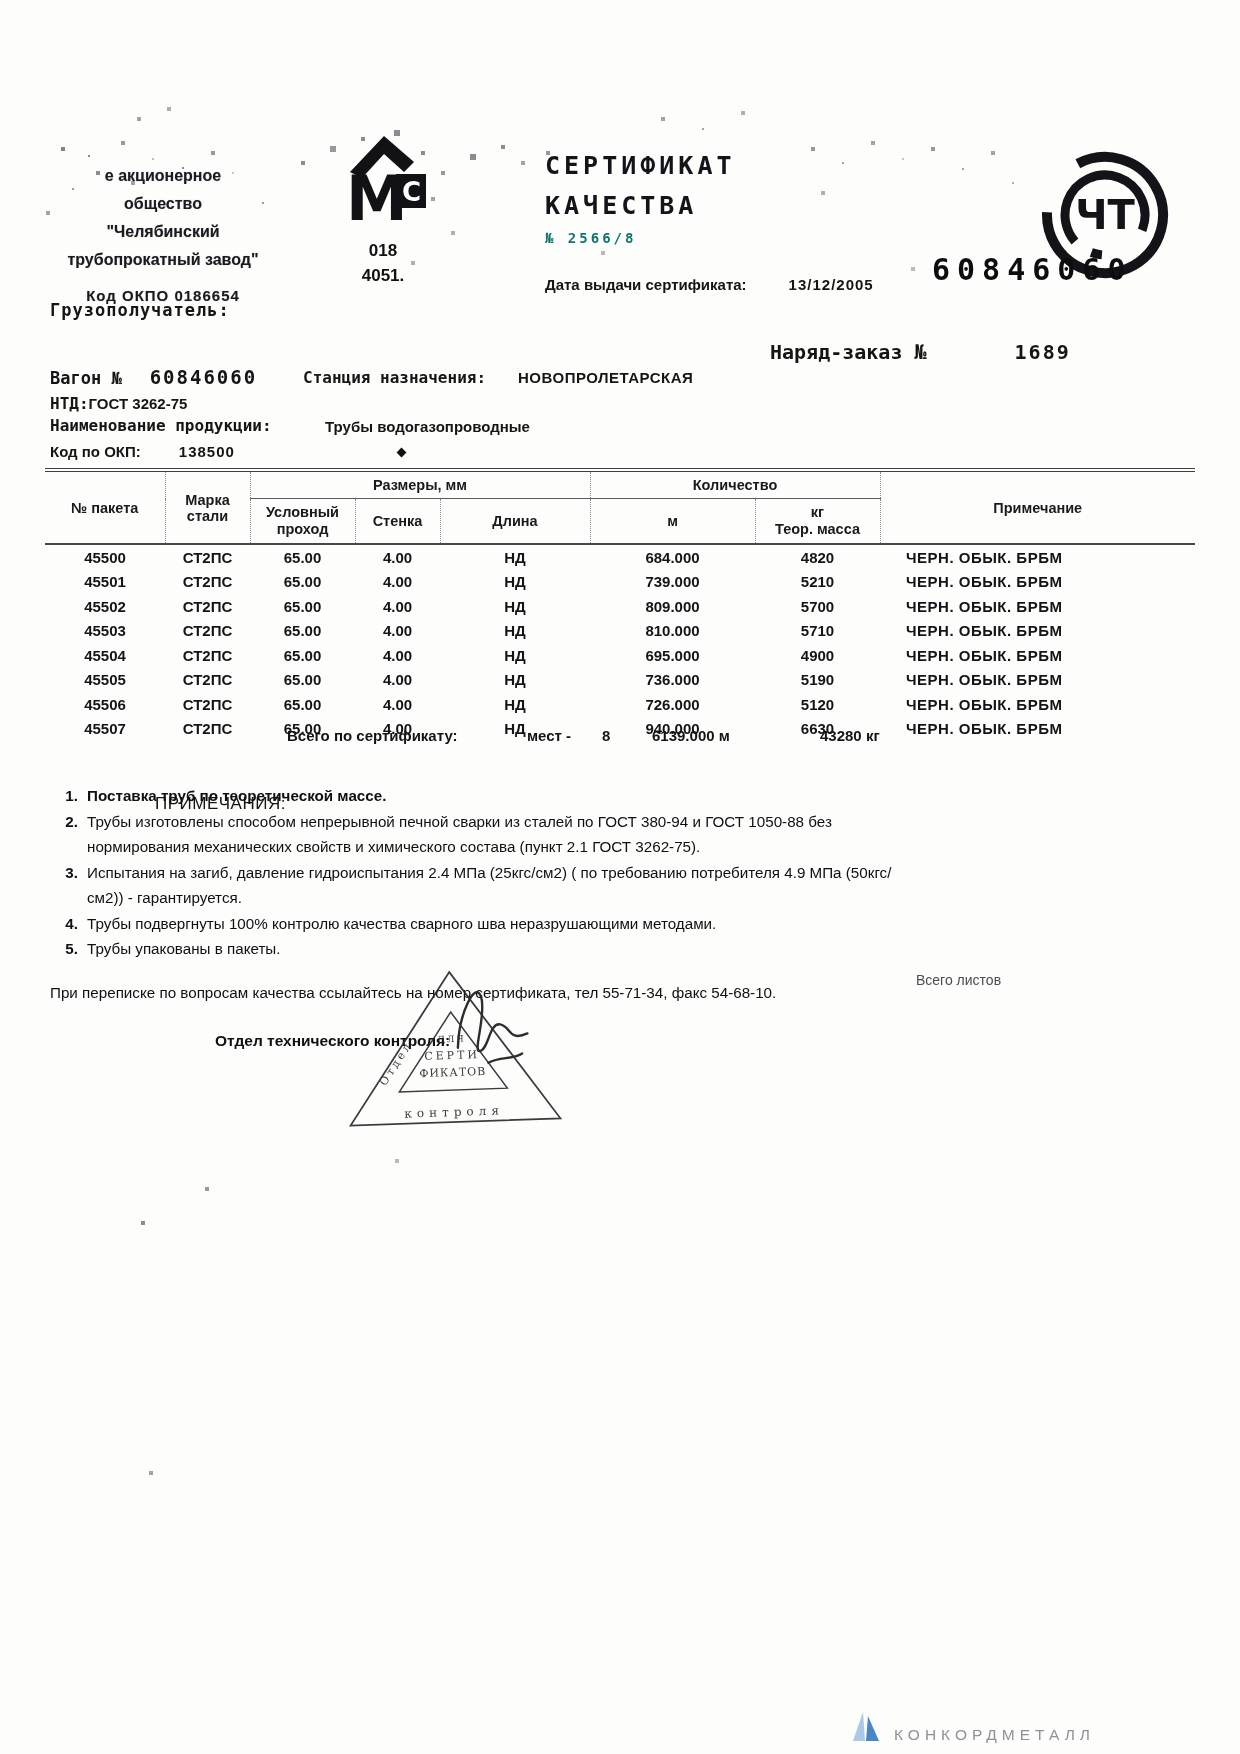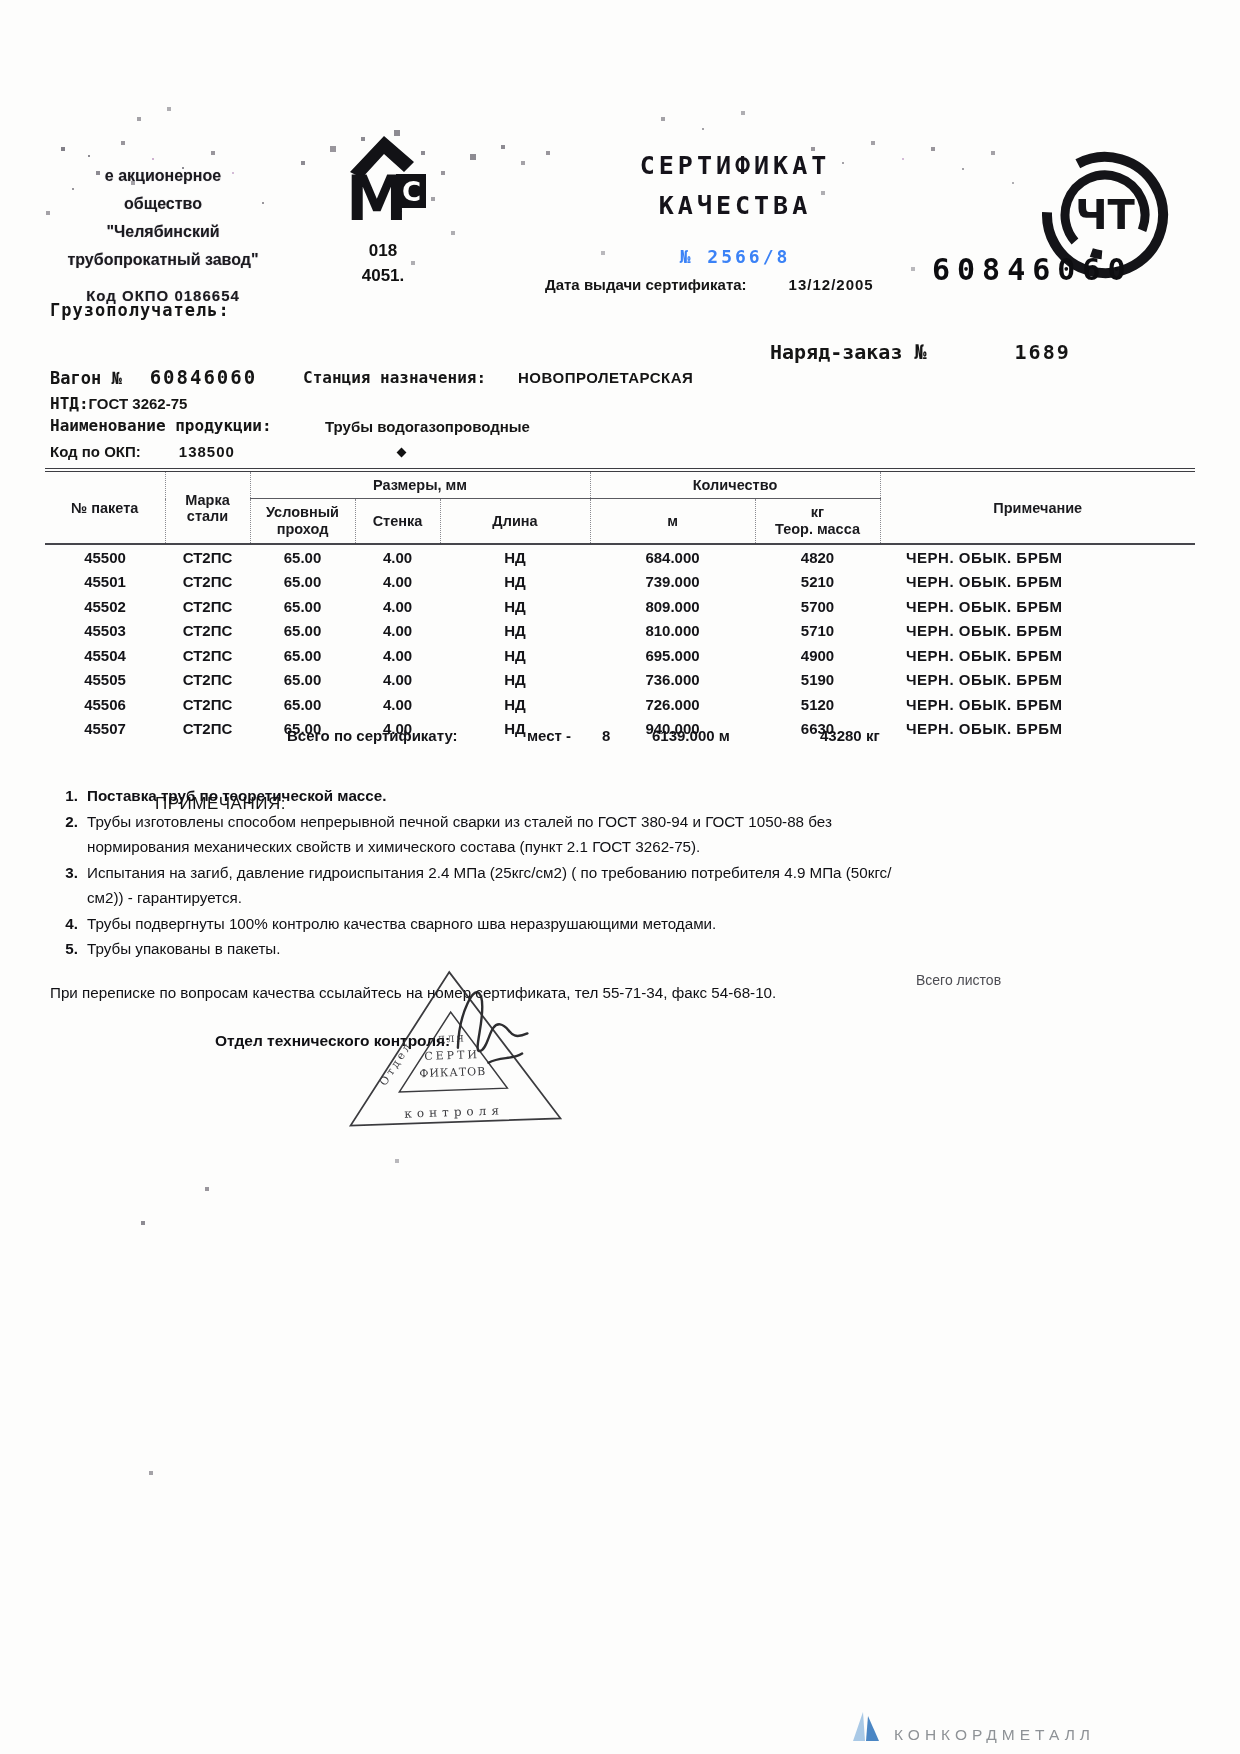--- a/index.html
+++ b/index.html
@@ -13,25 +13,25 @@
   
   .issuer{left:28px; top:162px; width:270px; text-align:center;
     font-size:16px; font-weight:bold; line-height:28px; color:#1b1b1f;
     text-shadow:0 0 1px rgba(40,20,60,.35);}
   .issuer .okpo{margin-top:8px; font-size:15px; letter-spacing:1px;}
 
   .ms-logo{left:338px; top:128px;}
   .ms-codes{left:338px; top:238px; width:90px; text-align:center;
     font-size:17px; font-weight:bold; line-height:25px; color:#111;}
 
-  .title-block{left:575px; top:146px; width:320px; text-align:center;}
+  .title-block{left:545px; top:146px; width:320px; text-align:left;}
   .title-line{font-family:"DejaVu Sans Mono", monospace; font-weight:bold;
     font-size:25px; letter-spacing:4px; line-height:40px; color:#15131a;}
   .cert-no{font-family:"DejaVu Sans Mono", monospace; font-weight:bold;
-    font-size:18px; letter-spacing:3px; margin-top:20px; color:#3b82f6;}
+    font-size:14px; letter-spacing:3px; margin-top:4px; color:#0f766e;}
 
   .date-line{left:545px; top:276px; font-size:15px; font-weight:bold;}
   .date-line .val{margin-left:42px; letter-spacing:1px;}
 
   .cht-logo{left:1035px; top:145px;}
   .big-num{left:932px; top:252px; font-family:"DejaVu Sans Mono", monospace;
     font-weight:bold; font-size:30px; letter-spacing:7px; color:#0d0d10;}
 
   .consignee{left:50px; top:300px; font-family:"DejaVu Sans Mono", monospace;
     font-weight:bold; font-size:17px; letter-spacing:1px;}

